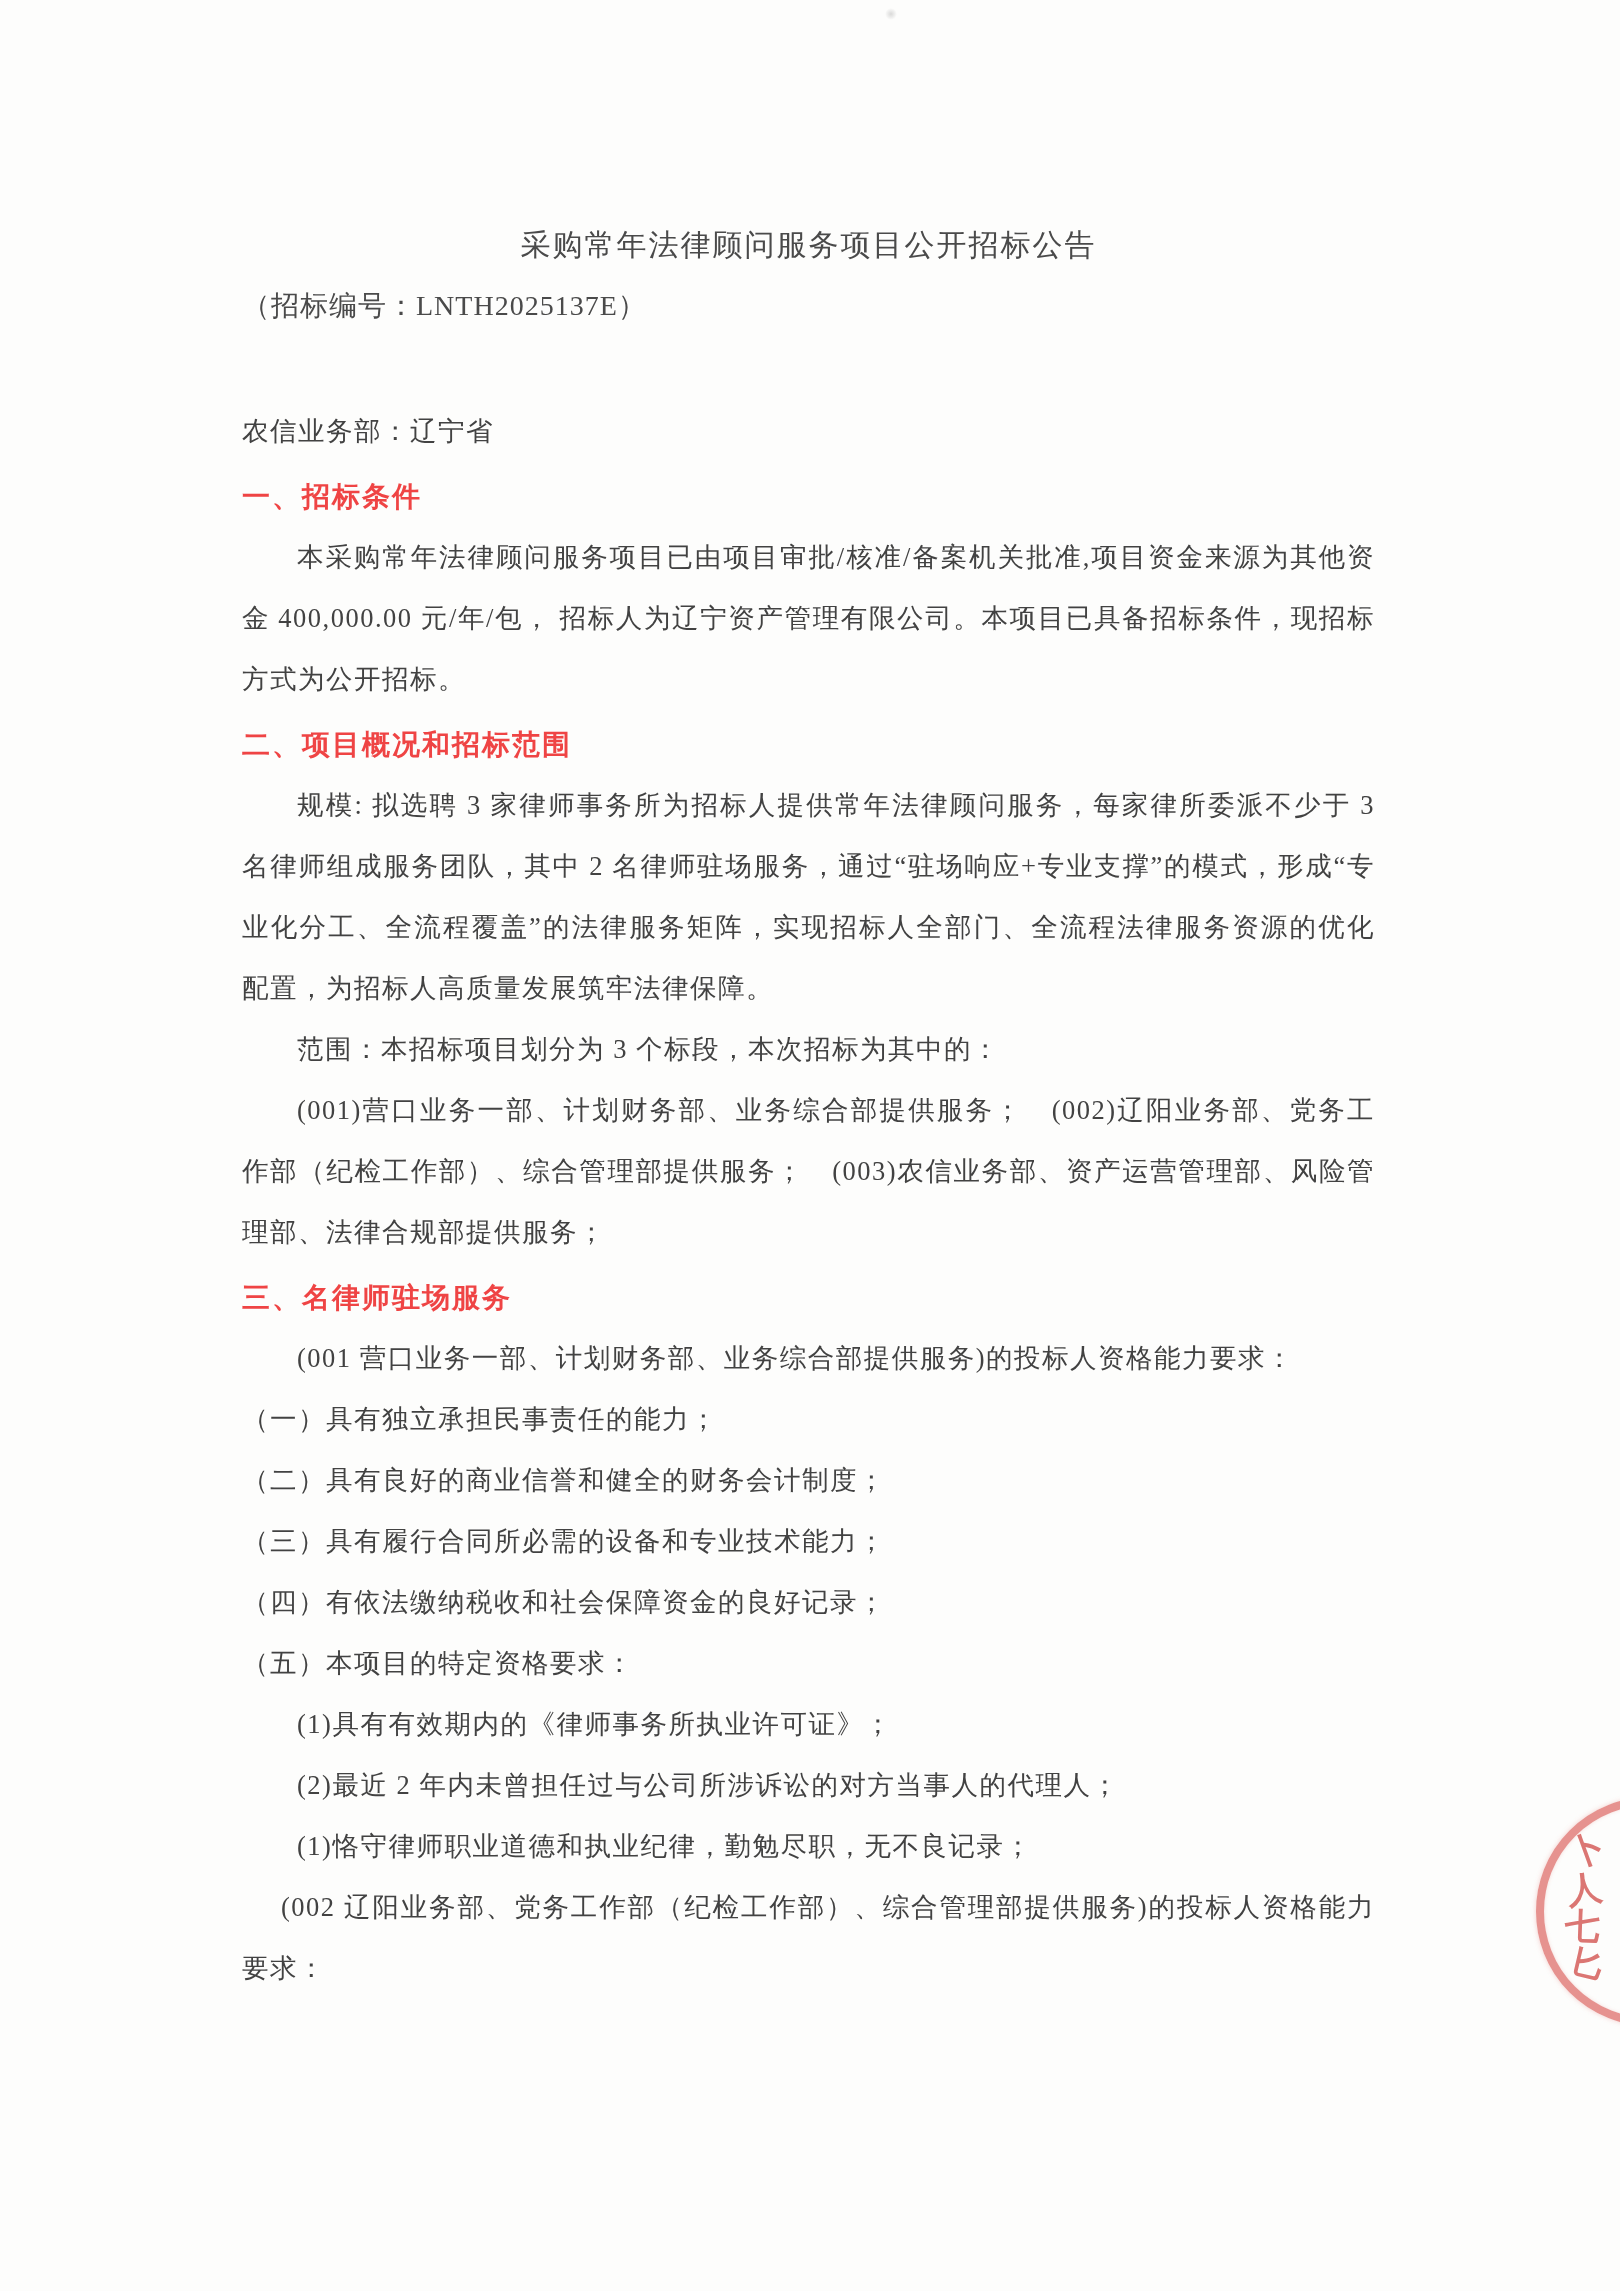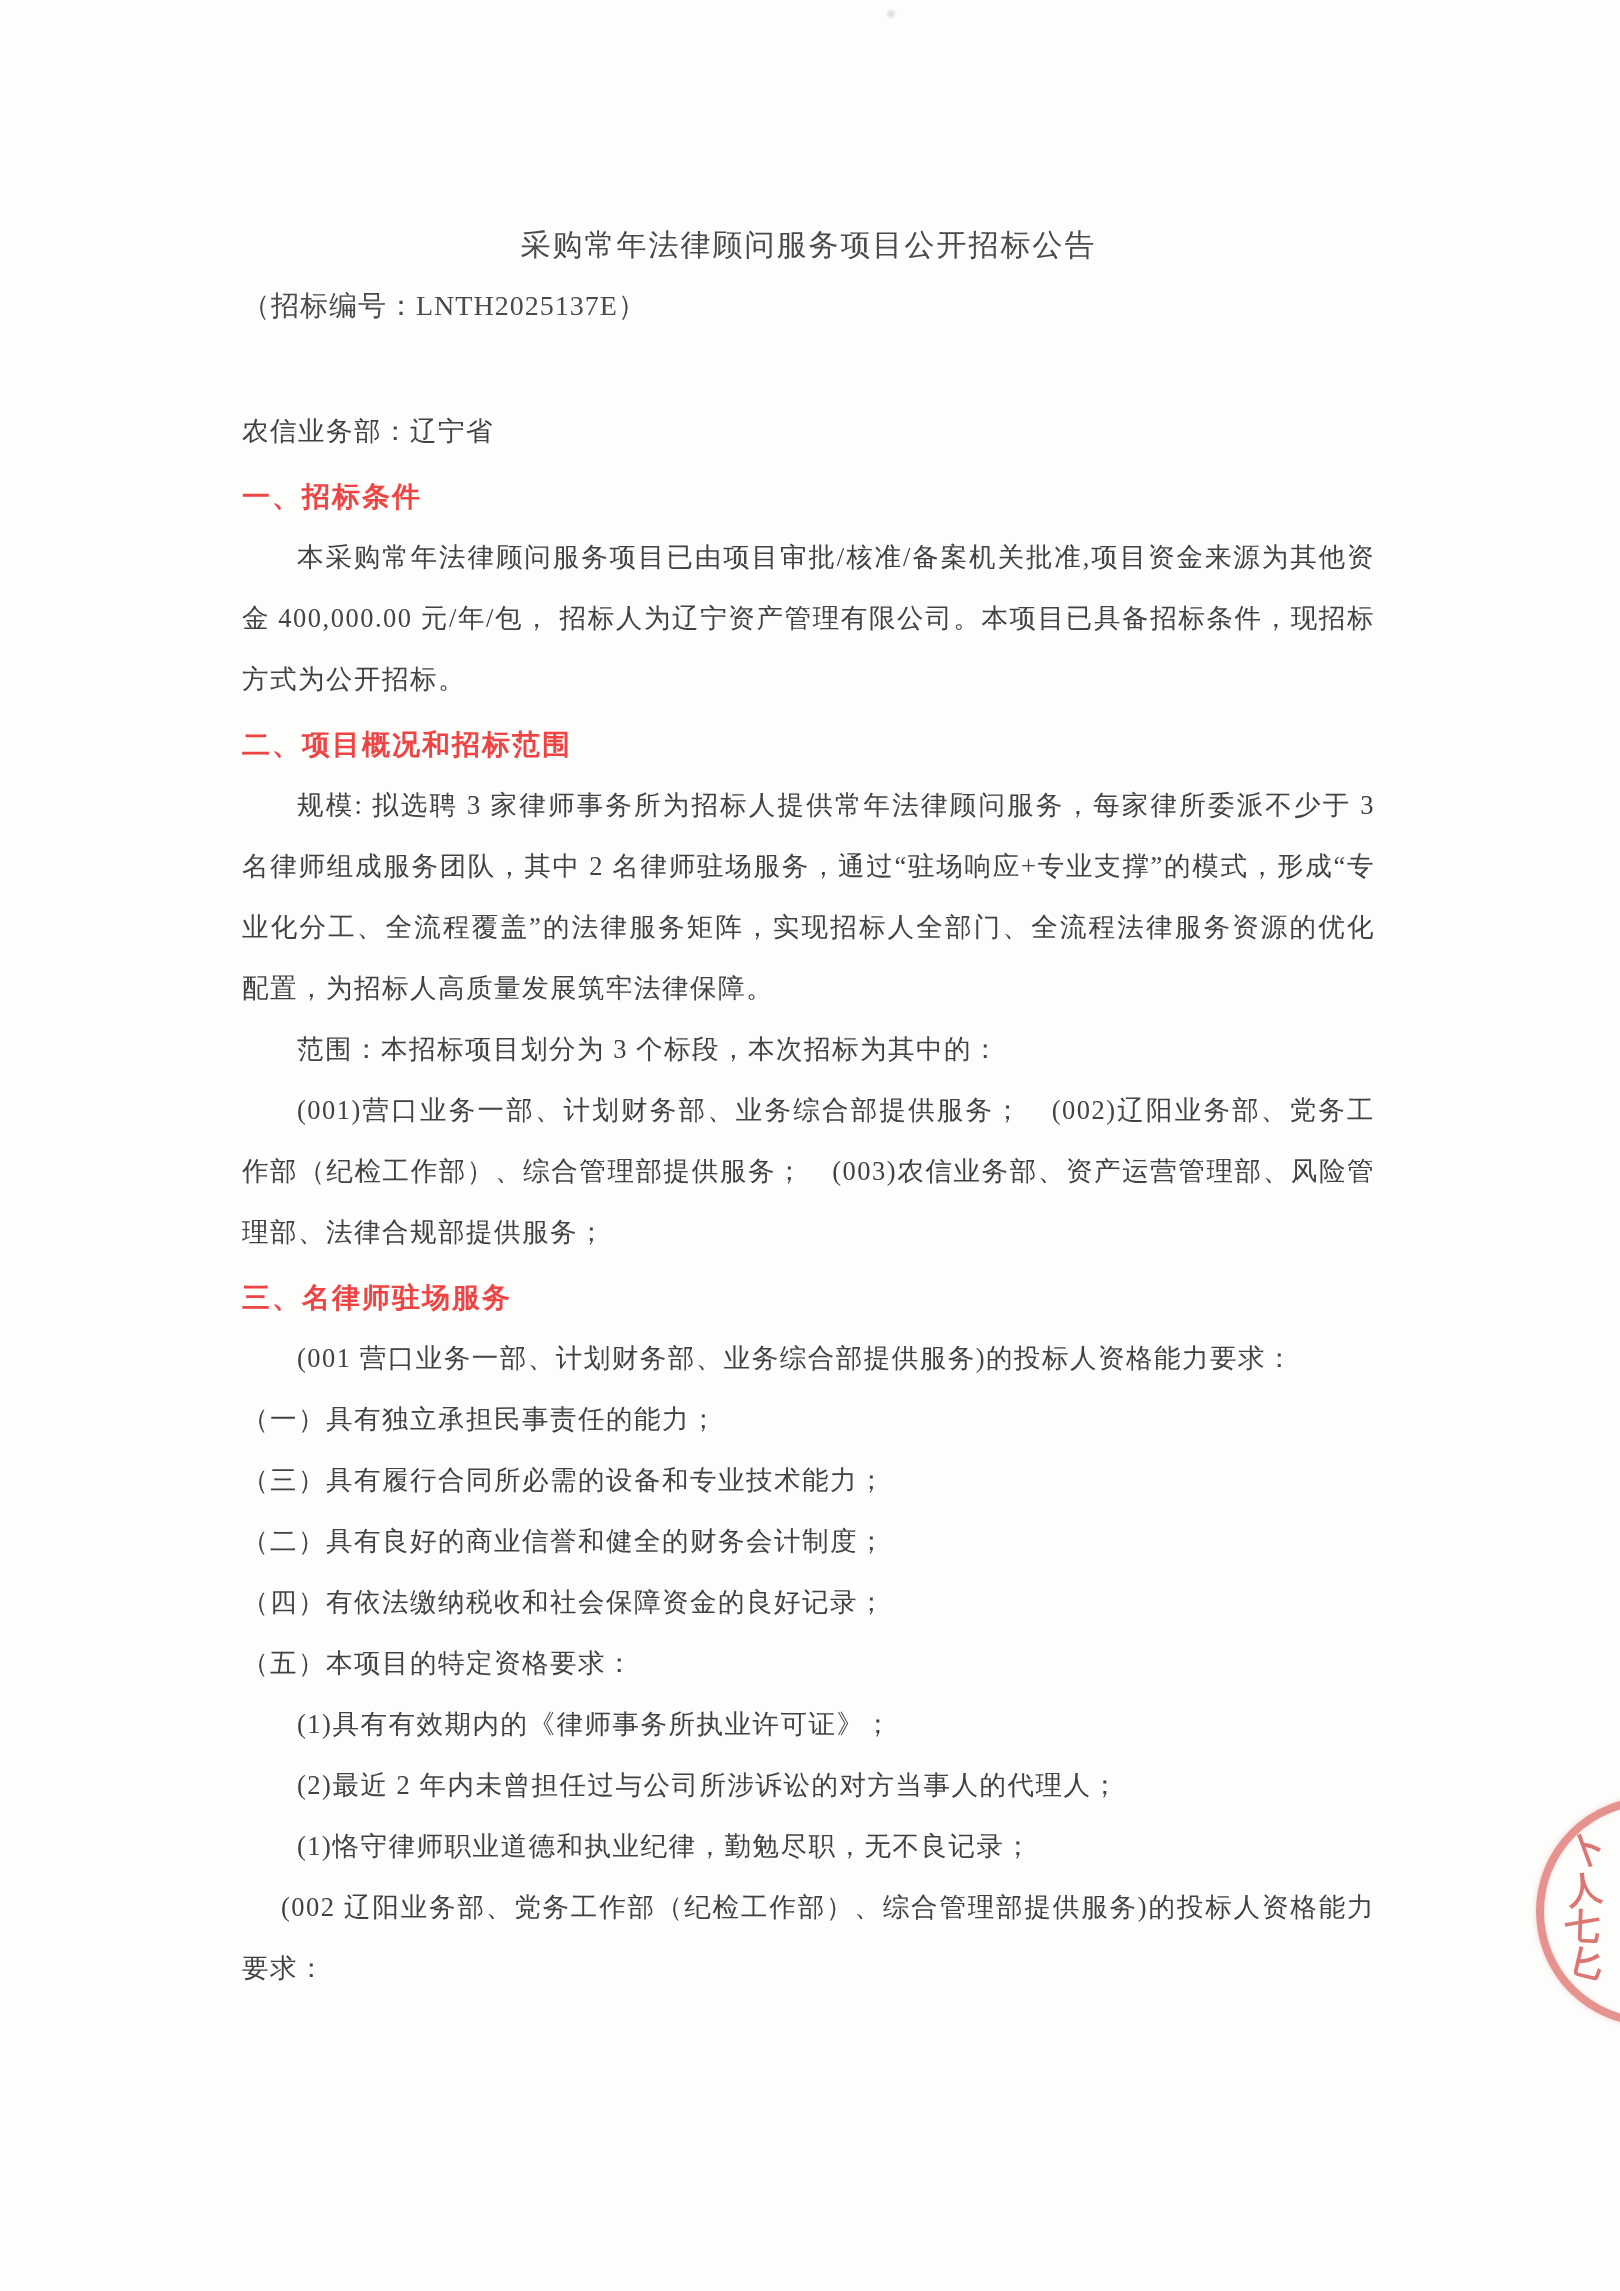--- a/index.html
+++ b/index.html
@@ -114,22 +114,22 @@
 
     <div class="sec-heading">二、项目概况和招标范围</div>
     <p class="para indent">规模: 拟选聘 3 家律师事务所为招标人提供常年法律顾问服务，每家律所委派不少于 3 名律师组成服务团队，其中 2 名律师驻场服务，通过“驻场响应+专业支撑”的模式，形成“专业化分工、全流程覆盖”的法律服务矩阵，实现招标人全部门、全流程法律服务资源的优化配置，为招标人高质量发展筑牢法律保障。</p>
     <p class="para indent">范围：本招标项目划分为 3 个标段，本次招标为其中的：</p>
     <p class="para indent">(001)营口业务一部、计划财务部、业务综合部提供服务；　(002)辽阳业务部、党务工作部（纪检工作部）、综合管理部提供服务；　(003)农信业务部、资产运营管理部、风险管理部、法律合规部提供服务；</p>
 
     <div class="sec-heading">三、名律师驻场服务</div>
     <p class="para indent">(001 营口业务一部、计划财务部、业务综合部提供服务)的投标人资格能力要求：</p>
 
     <p class="para flush">（一）具有独立承担民事责任的能力；</p>
+    <p class="para flush">（二）具有良好的商业信誉和健全的财务会计制度；</p>
     <p class="para flush">（三）具有履行合同所必需的设备和专业技术能力；</p>
-    <p class="para flush">（二）具有良好的商业信誉和健全的财务会计制度；</p>
     <p class="para flush">（四）有依法缴纳税收和社会保障资金的良好记录；</p>
     <p class="para flush">（五）本项目的特定资格要求：</p>
 
     <p class="para indent">(1)具有有效期内的《律师事务所执业许可证》；</p>
     <p class="para indent">(2)最近 2 年内未曾担任过与公司所涉诉讼的对方当事人的代理人；</p>
     <p class="para indent">(1)恪守律师职业道德和执业纪律，勤勉尽职，无不良记录；</p>
 
     <p class="para indent-sm">(002 辽阳业务部、党务工作部（纪检工作部）、综合管理部提供服务)的投标人资格能力要求：</p>
 
   </div>

